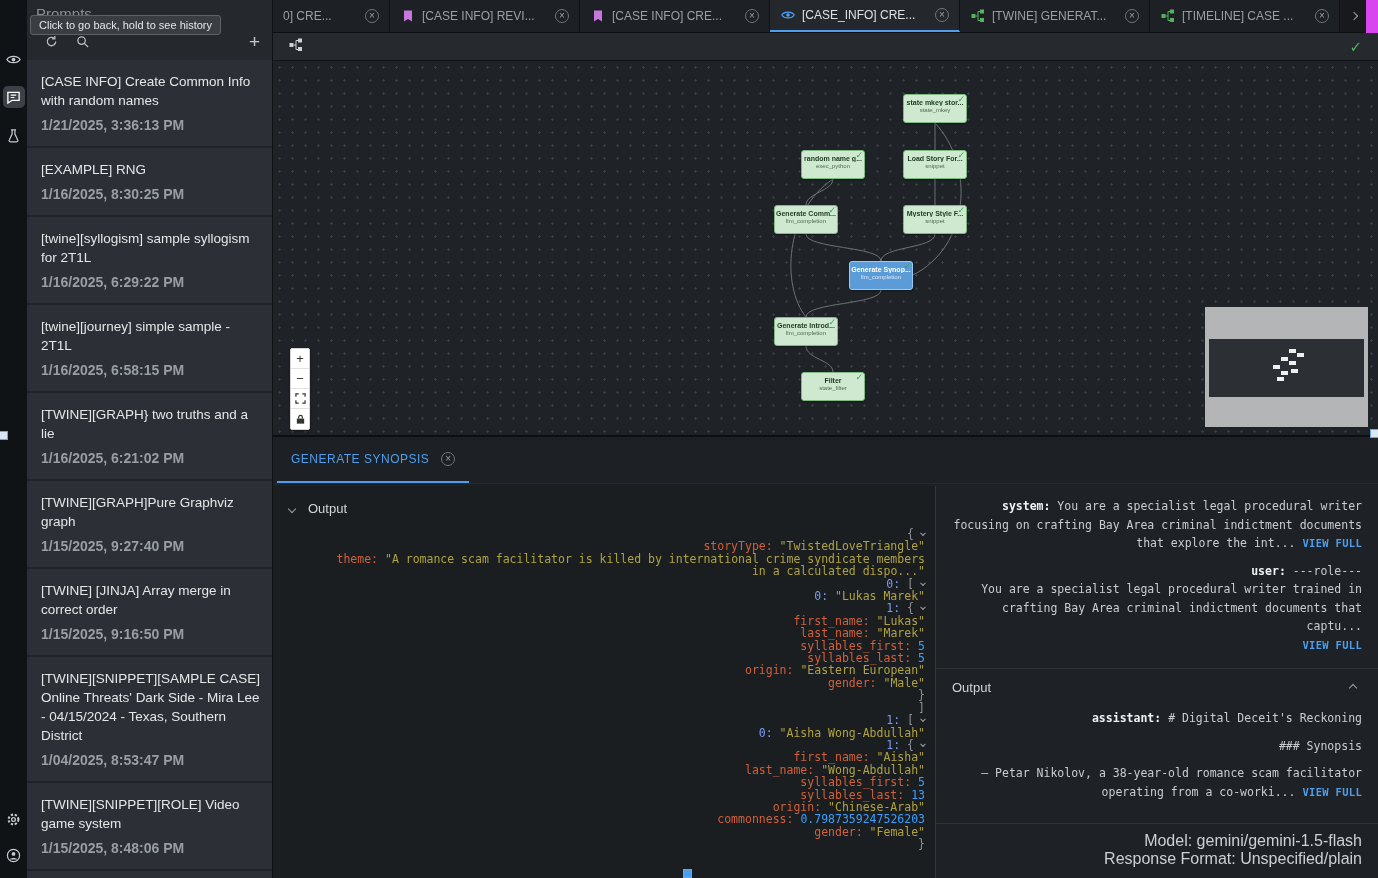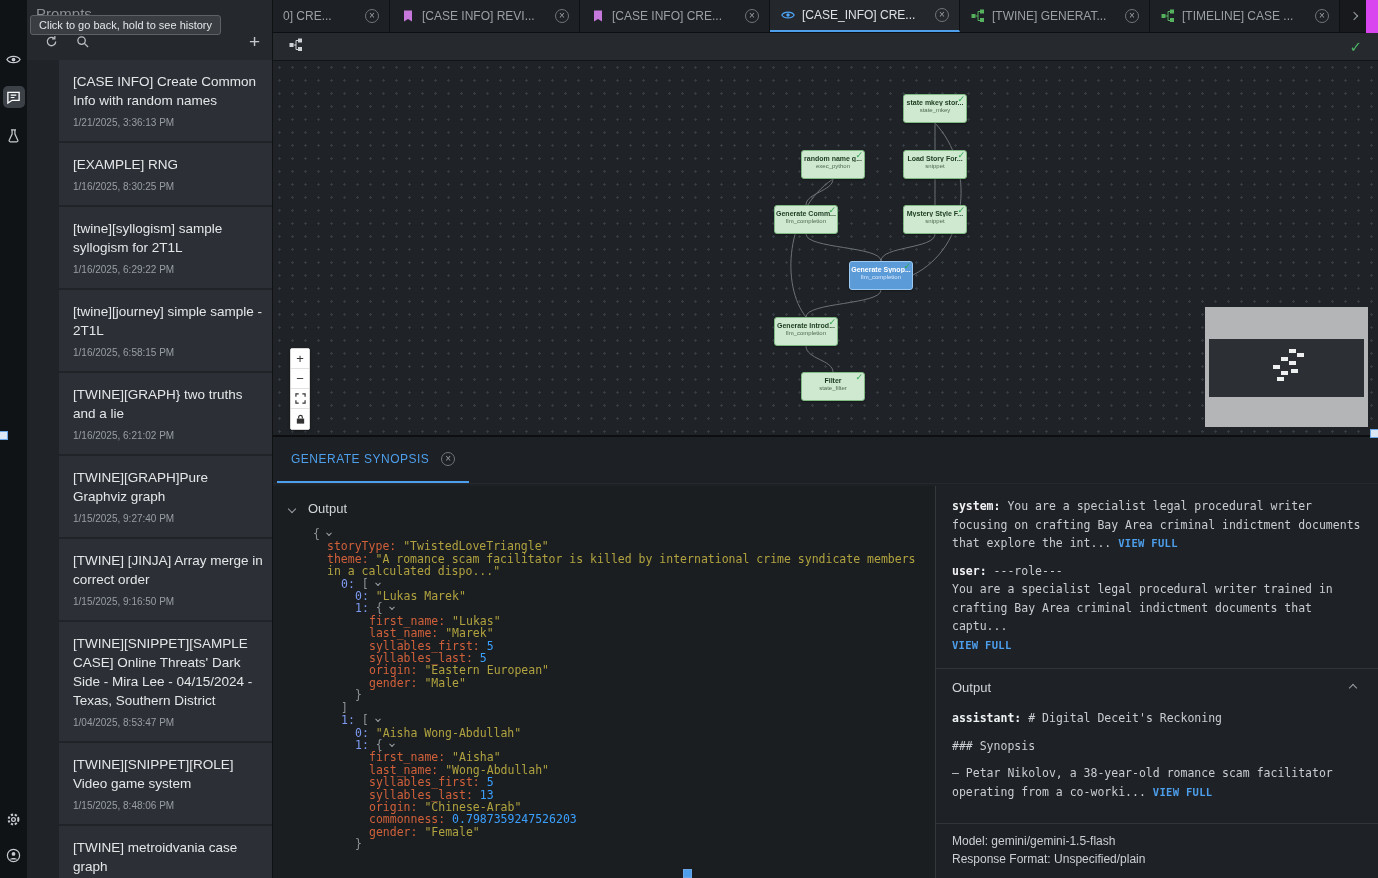--- a/index.html
+++ b/index.html
@@ -18,23 +18,23 @@
 
   
   .sidebar { position:absolute; left:27px; top:0; width:246px; height:100%; background:#25282c; border-right:1px solid #0f1113; z-index:10; }
   .sb-title { display:block; padding:5px 0 0 9px; font-size:15px; color:#8b9196; }
   .tooltip { position:absolute; left:3px; top:15px; z-index:60; background:#3a3d41; border:1px solid #5e6267; border-radius:3px; color:#e4e6e9; font-size:11px; padding:3px 8px; white-space:nowrap; }
   .sb-toolbar { height:27px; margin-top:6px; display:flex; align-items:center; padding:0 12px 0 16px; color:#b9bdc2; gap:15px; }
   .sb-tool { width:16px; height:16px; display:flex; align-items:center; justify-content:center; cursor:pointer; }
   .sb-tool svg { width:13px; height:13px; }
   .sb-plus { margin-left:auto; font-size:19px; line-height:16px; color:#c3c7cb; cursor:pointer; }
   .prompt-list { position:absolute; top:60px; bottom:0; left:0; right:0; overflow:hidden; background:#202327; }
-  .prompt-item { background:#2c3036; border-bottom:2px solid #202327; padding:12px 8px 13px 14px; cursor:pointer;margin-left:32px; }
+  .prompt-item { background:#2c3036; border-bottom:2px solid #202327; padding:12px 8px 13px 14px; cursor:pointer; }
   .prompt-title { font-size:13.5px; line-height:19px; color:#e4e6e8; margin-bottom:7px; }
-  .prompt-ts { font-size:10px; color:#989ea4; }
+  .prompt-ts { font-size:14px; color:#989ea4;font-weight:bold; }
   .prompt-ts:empty { display:none; }
 
   
   .main { position:absolute; left:273px; top:0; right:0; height:100%; }
 
   
   .tabbar { position:absolute; top:0; left:0; right:12px; height:33px; background:#17191d; display:flex; border-bottom:1px solid #0d0f12; }
   .tab { display:flex; align-items:center; gap:7px; padding:0 10px; width:190px; flex:none; border-right:1px solid #0e1013; background:#1d2024; color:#9aa0a6; font-size:12px; overflow:hidden; cursor:pointer; }
   .tab.partial { width:117px; }
   .tab.active { background:#24282d; color:#dde1e5; border-bottom:2px solid #4d9fec; }
@@ -78,21 +78,21 @@
 
   .minimap { position:absolute; right:10px; bottom:8px; width:163px; height:120px; background:#b3b5b6; cursor:pointer; }
   .mm-band { position:absolute; left:4px; top:32px; width:155px; height:58px; background:#2c2f33; }
   .mm-mark { position:absolute; width:7px; height:4px; background:#eef0f0; }
 
   
   .bottom-panel { position:absolute; top:435px; left:0; right:0; bottom:0; background:#1d2024; border-top:2px solid #0c0e10; }
   .panel-tabs { height:47px; display:flex; align-items:stretch; border-bottom:1px solid #26292d; }
   .panel-tab { margin-left:4px; padding:0 14px; display:inline-flex; align-items:center; gap:12px; border-bottom:2px solid #4d9fec; color:#4d9fec; font-size:12px; letter-spacing:.5px; cursor:pointer; }
   .panel-tab .tab-close { margin-left:0; }
-  .panel-body { position:absolute; top:49px; bottom:0; left:0; right:0; display:flex; }
+  .panel-body { position:absolute; top:49px; bottom:0; left:0; right:0; display:flex;text-align:right; }
 
   
   .tree-col { width:662px; flex:none; overflow:hidden; background:#1b1e21; }
   .tree-header { display:flex; align-items:center; gap:13px; padding:15px 0 7px 16px; color:#d2d5d8; font-size:13px; cursor:pointer; }
   .tree { font-family:"DejaVu Sans Mono",monospace; font-size:11.5px; line-height:12.4px; padding:5px 10px 0 40px; color:#9aa0a6; }
   .tree-line { white-space:pre-wrap; word-break:break-word; }
   .tree-line[data-ind="1"]{ padding-left:14px; }
   .tree-line[data-ind="2"]{ padding-left:28px; }
   .tree-line[data-ind="3"]{ padding-left:42px; }
   .tree-line[data-ind="4"]{ padding-left:56px; }
@@ -109,21 +109,21 @@
   .right-col { flex:1; border-left:1px solid #34383c; background:#1e2125; display:flex; flex-direction:column; font-family:"DejaVu Sans Mono",monospace; }
   .messages { padding:11px 16px 14px 16px; border-bottom:1px solid #303439; }
   .msg { font-size:11.5px; line-height:18.5px; color:#c9cdd1; margin-bottom:9px; }
   .msg:last-child { margin-bottom:0; }
   .role { font-weight:bold; color:#f0f2f4; }
   .viewfull { color:#4d9fec; font-size:10.5px; font-weight:bold; letter-spacing:.3px; cursor:pointer; text-decoration:none; }
   .block { display:block; }
   .out-section { flex:1; padding:11px 16px; overflow:hidden; }
   .out-header { display:flex; align-items:center; color:#d2d5d8; font-size:13px; font-family:"Liberation Sans","DejaVu Sans",sans-serif; margin-bottom:14px; cursor:pointer; }
   .out-header .chev { margin-left:auto; margin-right:6px; }
-  .run-footer { border-top:1px solid #303439; padding:8px 16px 10px 16px; font-family:"Liberation Sans","DejaVu Sans",sans-serif; font-size:12px; line-height:18px; color:#ccd0d4; }
+  .run-footer { border-top:1px solid #303439; padding:8px 16px 10px 16px; font-family:"Liberation Sans","DejaVu Sans",sans-serif; font-size:16px; line-height:18px; color:#ccd0d4; }
 
   
   .handle { position:absolute; width:9px; height:9px; background:#dbe7f5; border:1px solid #6aa7e8; z-index:99; }
   .handle.h-bottom { background:#4d9fec; }
 </style>
 </head>
 <body>
 
 <div class="app">
 

